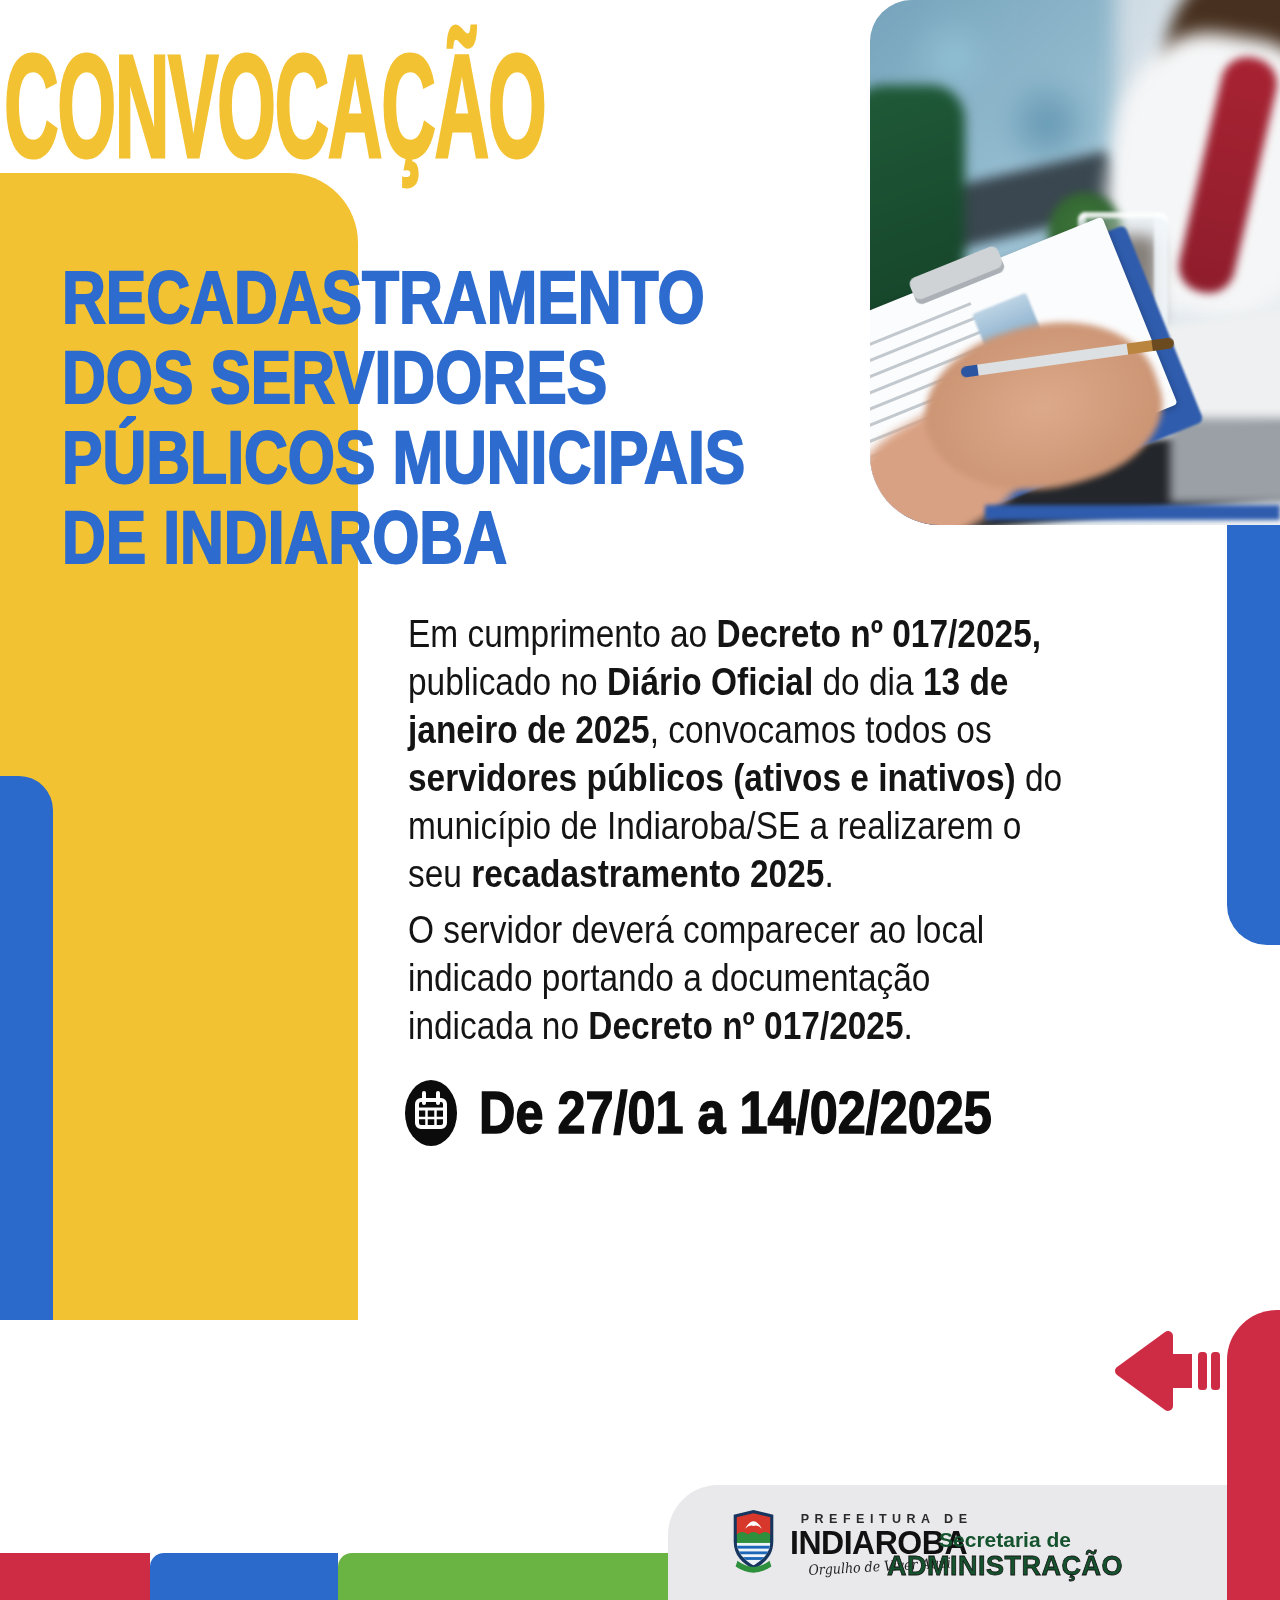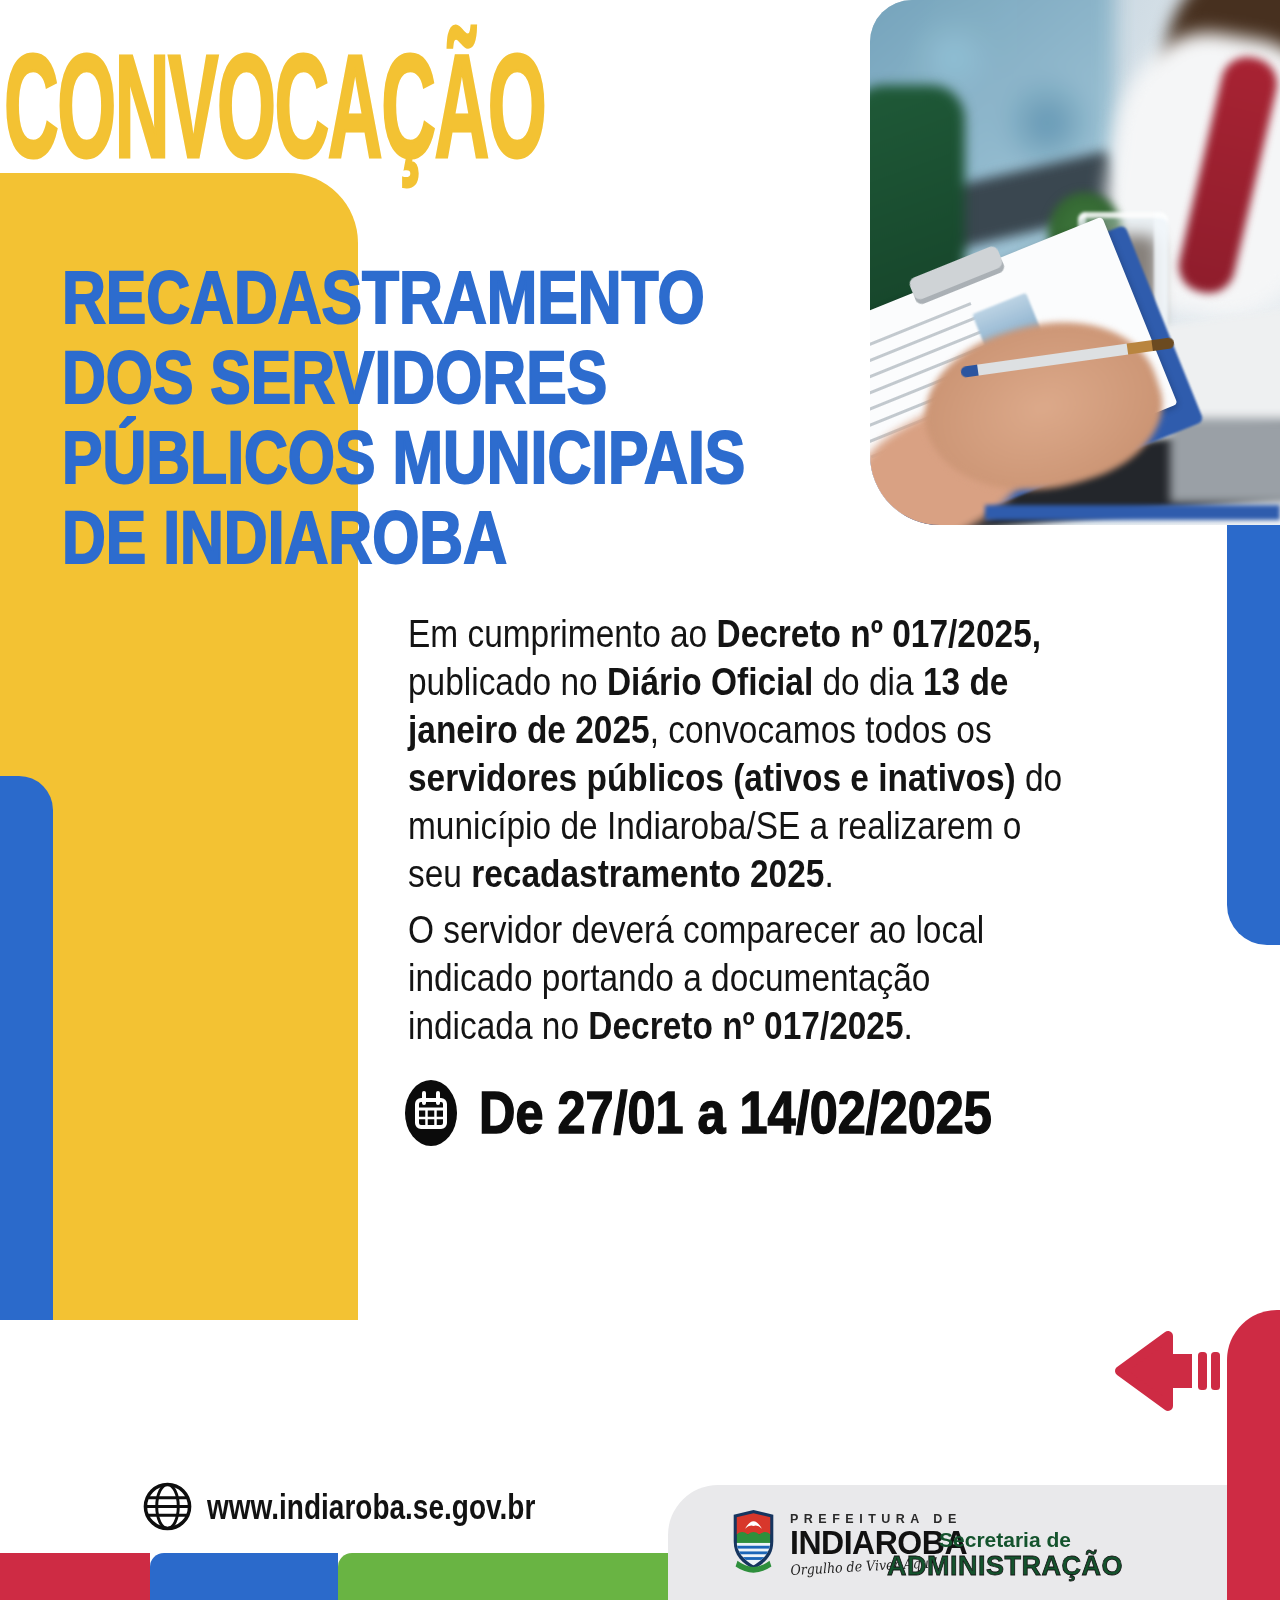--- a/index.html
+++ b/index.html
@@ -48,21 +48,21 @@
 
   
   .website-row{left:142px;top:1481px;display:flex;align-items:center;gap:14px;z-index:2;}
   .website-url{font-size:35px;font-weight:bold;color:#121212;white-space:nowrap;
                transform:scaleX(.8);transform-origin:left center;}
   .bar-red{left:0;top:1553px;width:150px;height:47px;background:#CE2B44;}
   .bar-blue{left:150px;top:1553px;width:188px;height:47px;background:#2B6ACB;border-radius:14px 0 0 0;}
   .bar-green{left:338px;top:1553px;width:352px;height:47px;background:#69B443;border-radius:14px 0 0 0;}
   .footer-panel{left:668px;top:1485px;width:559px;height:115px;background:#E9E9EB;border-radius:50px 0 0 0;z-index:2;}
   .logo-block{position:absolute;left:62px;top:24px;display:flex;gap:13px;}
-  .logo-texts{display:flex;flex-direction:column;}
+  .logo-texts{display:flex;flex-direction:column;align-items:flex-end;}
   .logo-small{font-size:12.5px;letter-spacing:5.5px;font-weight:bold;color:#2a2a2a;margin-top:3px;white-space:nowrap;}
   .logo-name{font-size:33px;font-weight:bold;color:#111;line-height:34px;letter-spacing:-.5px;white-space:nowrap;
              transform:scaleX(.97);transform-origin:left top;}
   .logo-tagline{font-family:"DejaVu Serif",serif;font-style:italic;font-size:14px;color:#222;
                 transform:rotate(-3deg) scaleX(.9);transform-origin:left top;margin-top:2px;white-space:nowrap;}
   .secretaria{position:absolute;left:212px;top:28px;width:250px;text-align:center;color:#14532d;margin-top:16px;}
   .secretaria-1{font-size:21px;font-weight:bold;line-height:22px;}
   .secretaria-2{font-size:27px;font-weight:bold;letter-spacing:.5px;line-height:30px;
                 -webkit-text-stroke:.8px #141414;}
 </style>
@@ -145,30 +145,20 @@
     </div>
   </div>
 
   <svg class="abs arrow" width="108" height="92" viewBox="0 0 108 92">
     <path d="M56 10 L56 80 L8 45 Z" fill="#CE2B44" stroke="#CE2B44" stroke-width="10" stroke-linejoin="round"></path>
     <rect x="54" y="28" width="26" height="34" fill="#CE2B44"></rect>
     <rect x="86" y="26" width="9" height="38" rx="3.5" fill="#CE2B44"></rect>
     <rect x="99" y="26" width="9" height="38" rx="3.5" fill="#CE2B44"></rect>
   </svg>
 
-  <div class="abs website-row">
-    <svg width="51" height="51" viewBox="0 0 52 52">
-      <circle cx="26" cy="26" r="22.5" fill="none" stroke="#0d0d0d" stroke-width="3.6"></circle>
-      <ellipse cx="26" cy="26" rx="11" ry="22.5" fill="none" stroke="#0d0d0d" stroke-width="3"></ellipse>
-      <line x1="5" y1="17" x2="47" y2="17" stroke="#0d0d0d" stroke-width="3"></line>
-      <line x1="4" y1="26" x2="48" y2="26" stroke="#0d0d0d" stroke-width="3"></line>
-      <line x1="5" y1="35" x2="47" y2="35" stroke="#0d0d0d" stroke-width="3"></line>
-    </svg>
-    <span class="website-url">www.indiaroba.se.gov.br</span>
-  </div>
 
   <div class="abs bar-red"></div>
   <div class="abs bar-blue"></div>
   <div class="abs bar-green"></div>
 
   <div class="abs footer-panel">
     <div class="logo-block">
       <svg width="47" height="66" viewBox="0 0 48 70">
         <path d="M24 1 L45 6 V34 C45 50 36 57 24 64 C12 57 3 50 3 34 V6 Z" fill="#16355f"></path>
         <clipPath id="sh">

